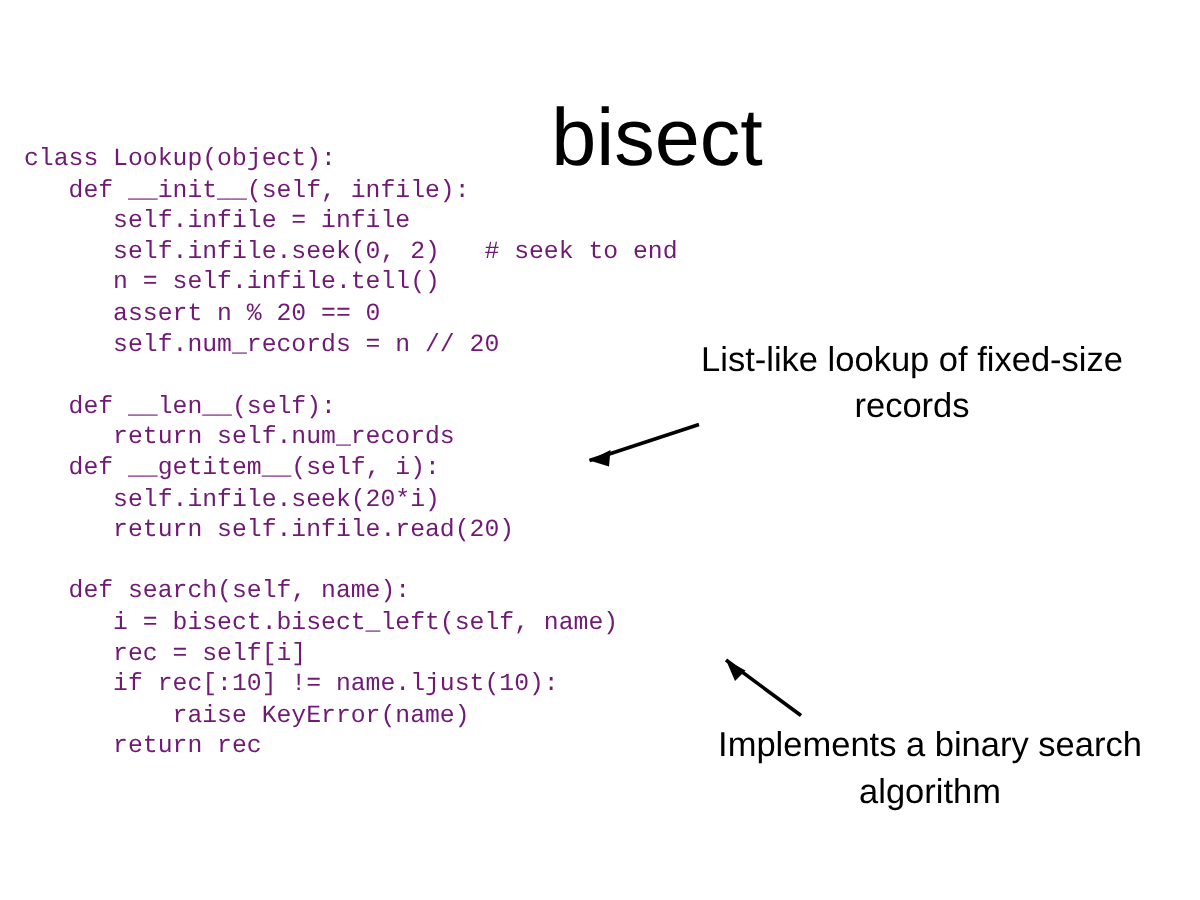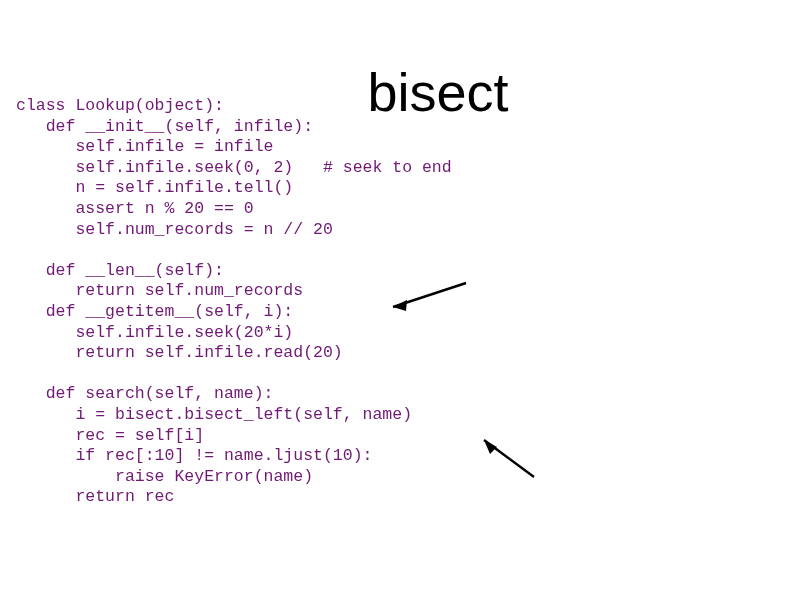--- a/index.html
+++ b/index.html
@@ -90,21 +90,23 @@
       self.infile.seek(20*i)
       return self.infile.read(20)
 
    def search(self, name):
       i = bisect.bisect_left(self, name)
       rec = self[i]
       if rec[:10] != name.ljust(10):
           raise KeyError(name)
       return rec</div>
 
+  <div class="callout" id="callout-1">List-like lookup of fixed-size records</div>
 
+  <div class="callout" id="callout-2">Implements a binary search algorithm</div>
 
   <svg id="arrows" viewBox="0 0 800 600">
     <g stroke="#000000" stroke-width="2.4" fill="none">
       <line x1="466" y1="283" x2="393" y2="307"></line>
       <polygon points="393,307 407,300 406,311" fill="#000000" stroke="none"></polygon>
     </g>
     <g stroke="#000000" stroke-width="2.4" fill="none">
       <line x1="534" y1="477" x2="484" y2="440"></line>
       <polygon points="484,440 497,447 490,454" fill="#000000" stroke="none"></polygon>
     </g>

